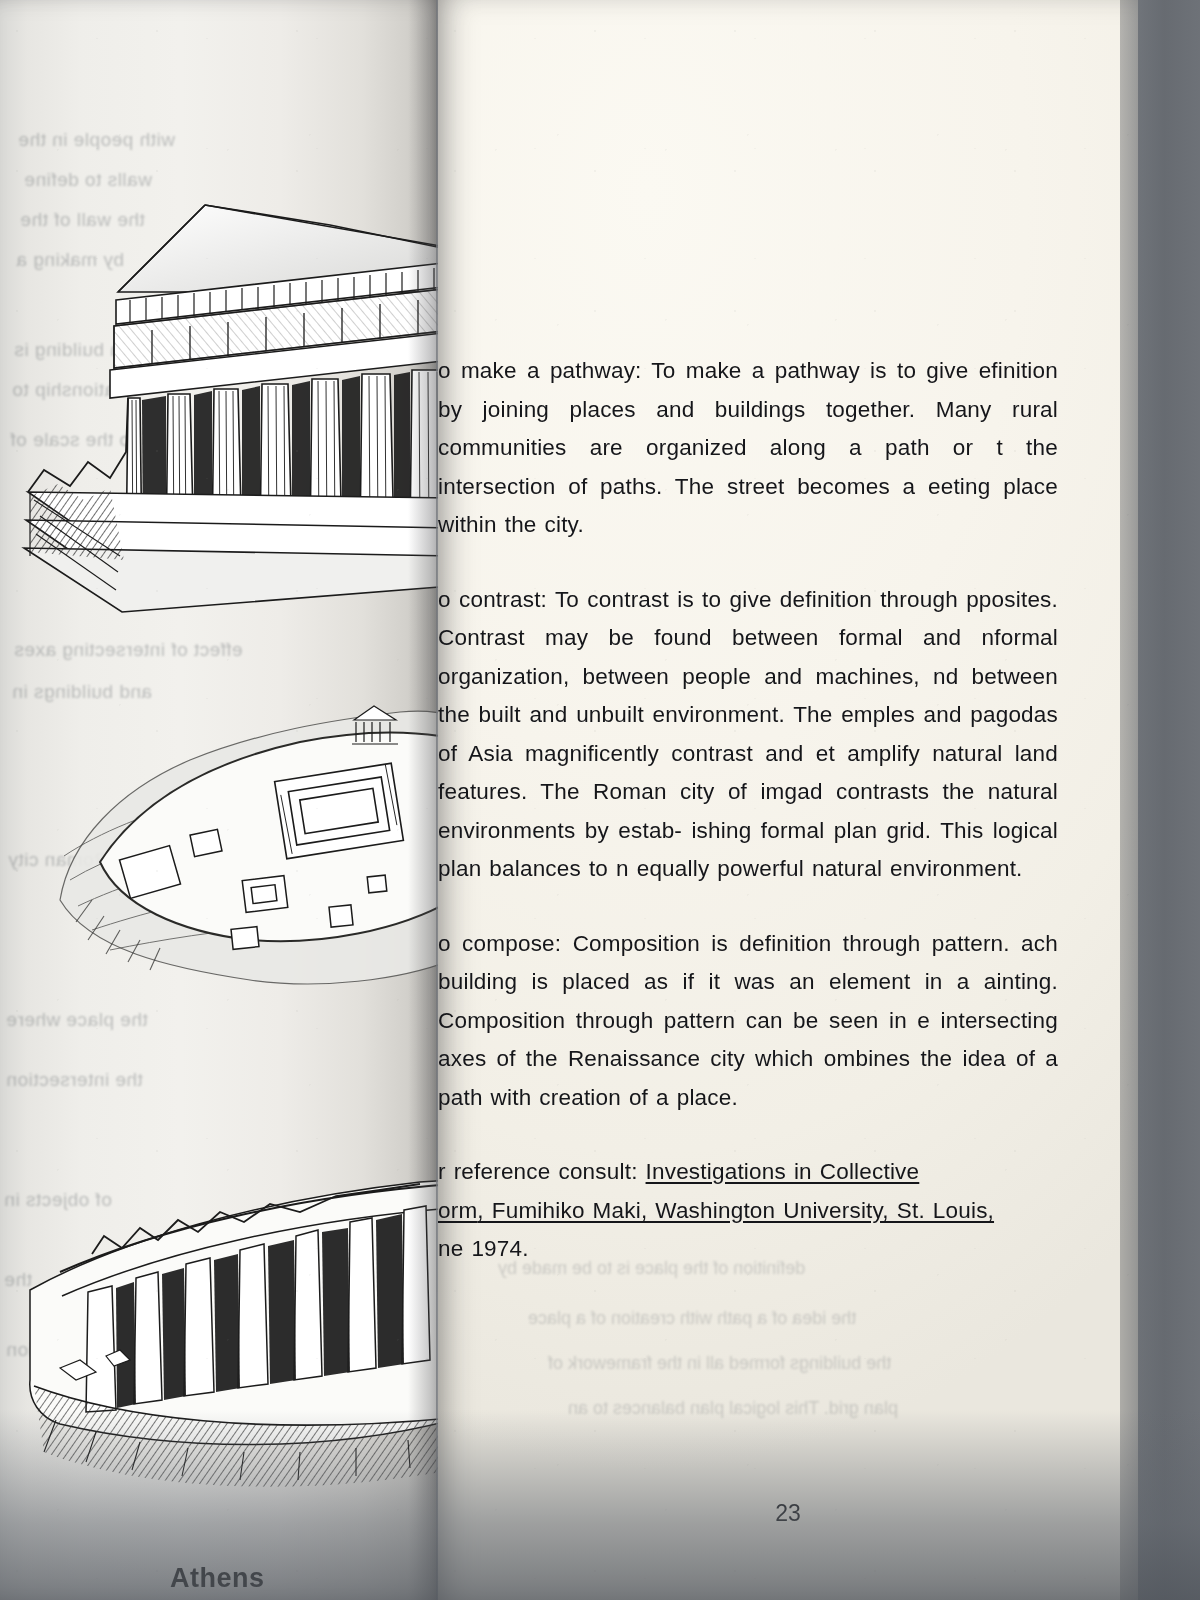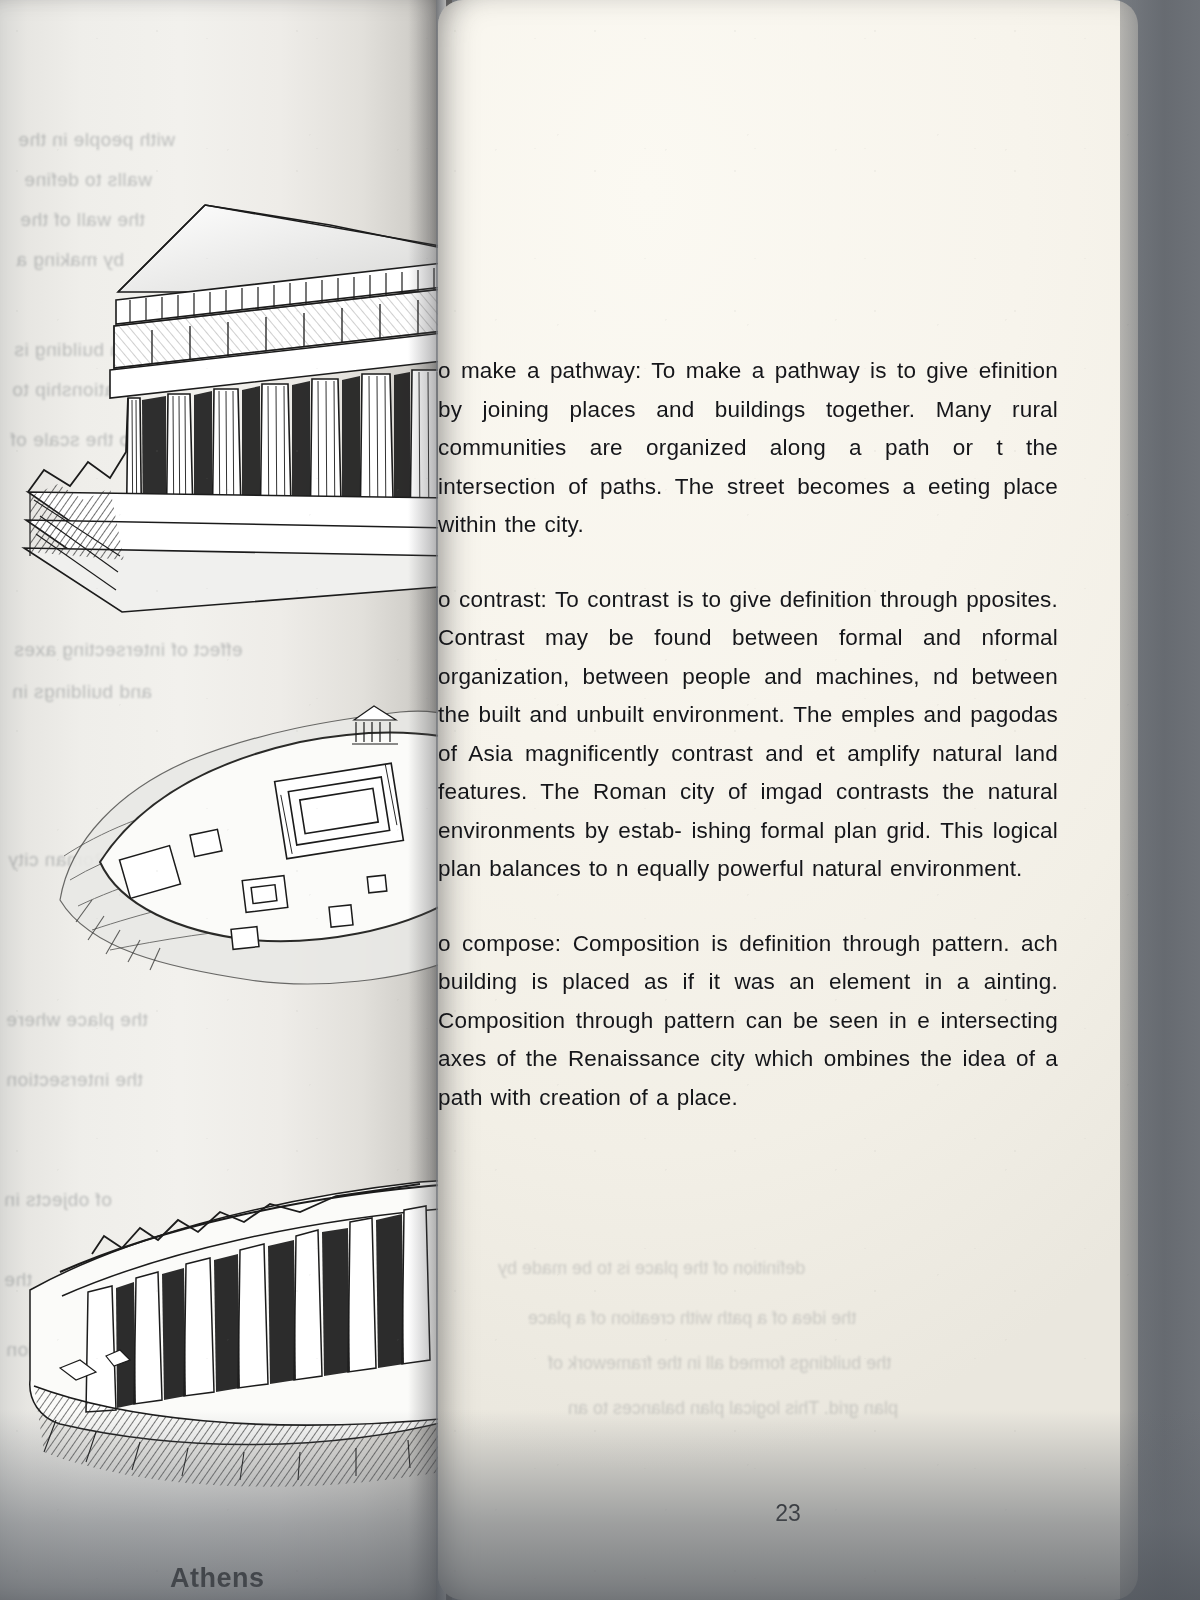--- a/index.html
+++ b/index.html
@@ -98,21 +98,20 @@
 
   
   .right-page {
     position: absolute;
     left: 438px; top: 0;
     width: 700px; height: 1600px;
     background:
       radial-gradient(120% 80% at 30% 12%, #fbf9f2 0%, #f7f4ec 45%, #f2efe6 75%, #eae7de 100%);
     box-shadow: inset 18px 0 34px -16px rgba(40,40,42,0.55);
     overflow: hidden;
-    border-radius: 25px;
   }
   .right-page-outer-shadow {
     position: absolute;
     left: 1120px; top: 0; width: 80px; height: 1600px;
     background: linear-gradient(90deg, rgba(60,62,66,0.35) 0%, rgba(95,99,105,0.85) 55%, rgba(110,114,120,1) 100%);
   }
   .right-ghost {
     position: absolute;
     color: rgba(120,122,126,0.30);
     font-size: 18px;
@@ -411,20 +410,21 @@
 
     <div class="right-ghost" style="left:60px; top:1250px;">   definition of the place is to be made by</div>
     <div class="right-ghost" style="left:90px; top:1300px;">  the idea of a path with creation of a place</div>
     <div class="right-ghost" style="left:110px; top:1345px;"> the buildings formed all in the framework of</div>
     <div class="right-ghost" style="left:130px; top:1390px;">  plan grid. This logical plan balances to an</div>
 
     <div class="text-column">
       <p class="para">o make a pathway:  To make a pathway is to give efinition by joining places and buildings together. Many rural communities are organized along a path or t the intersection of paths.  The street becomes a eeting place within the city.</p>
       <p class="para">o contrast:  To contrast is to give definition through pposites.  Contrast may be found between formal and nformal organization, between people and machines, nd between the built and unbuilt environment.  The emples and pagodas of Asia magnificently contrast and et amplify natural land features.  The Roman city of imgad contrasts the natural environments by estab- ishing formal plan grid.  This logical plan balances to n equally powerful natural environment.</p>
       <p class="para">o compose:  Composition is definition through pattern. ach building is placed as if it was an element in a ainting.  Composition through pattern can be seen in e intersecting axes of the Renaissance city which ombines the idea of a path with creation of a place.</p>
+      <p class="para"><span>r reference consult:  </span><span class="u">Investigations in Collective</span><br><span class="u">orm</span><span class="u">, Fumihiko Maki, Washington University, St. Louis,</span><br><span>ne 1974.</span></p>
     </div>
 
     <div class="page-number">23</div>
     <div class="speckle"></div>
   </div>
 
   <div class="right-page-outer-shadow"></div>
   <div class="desk-shadow-bottom"></div>
 </div>
 

